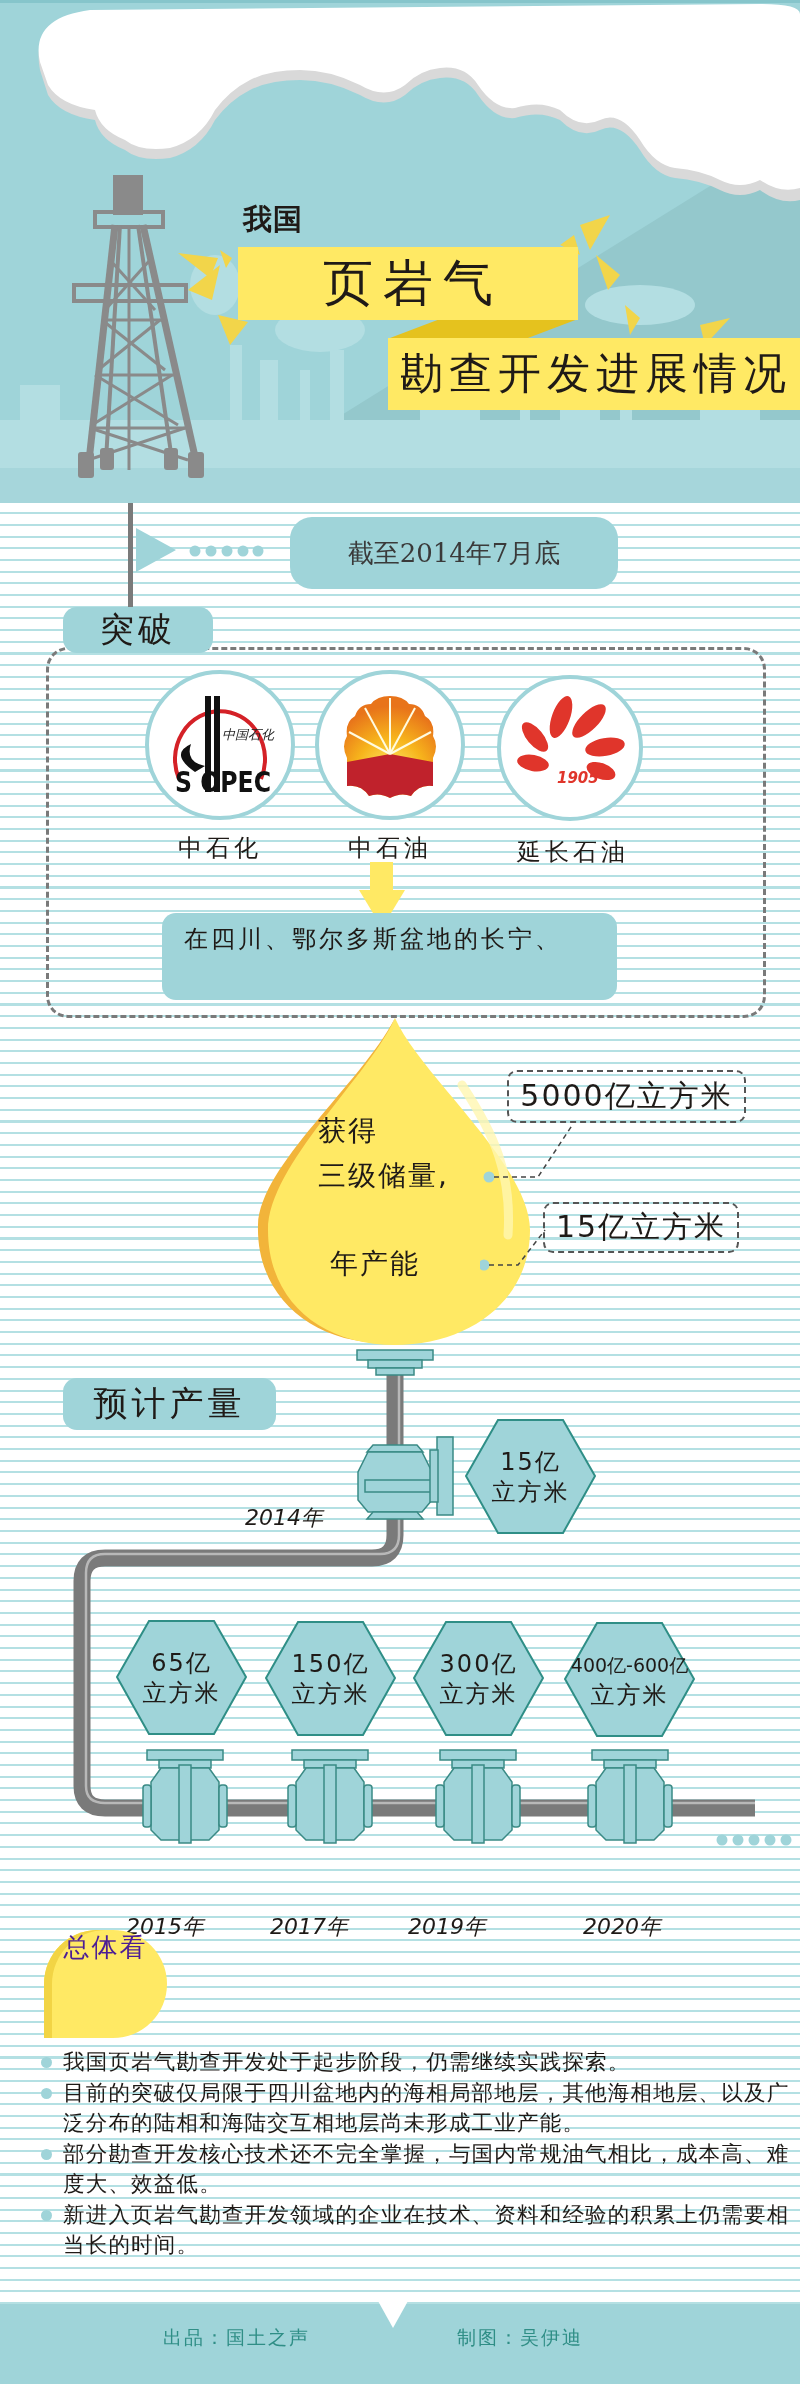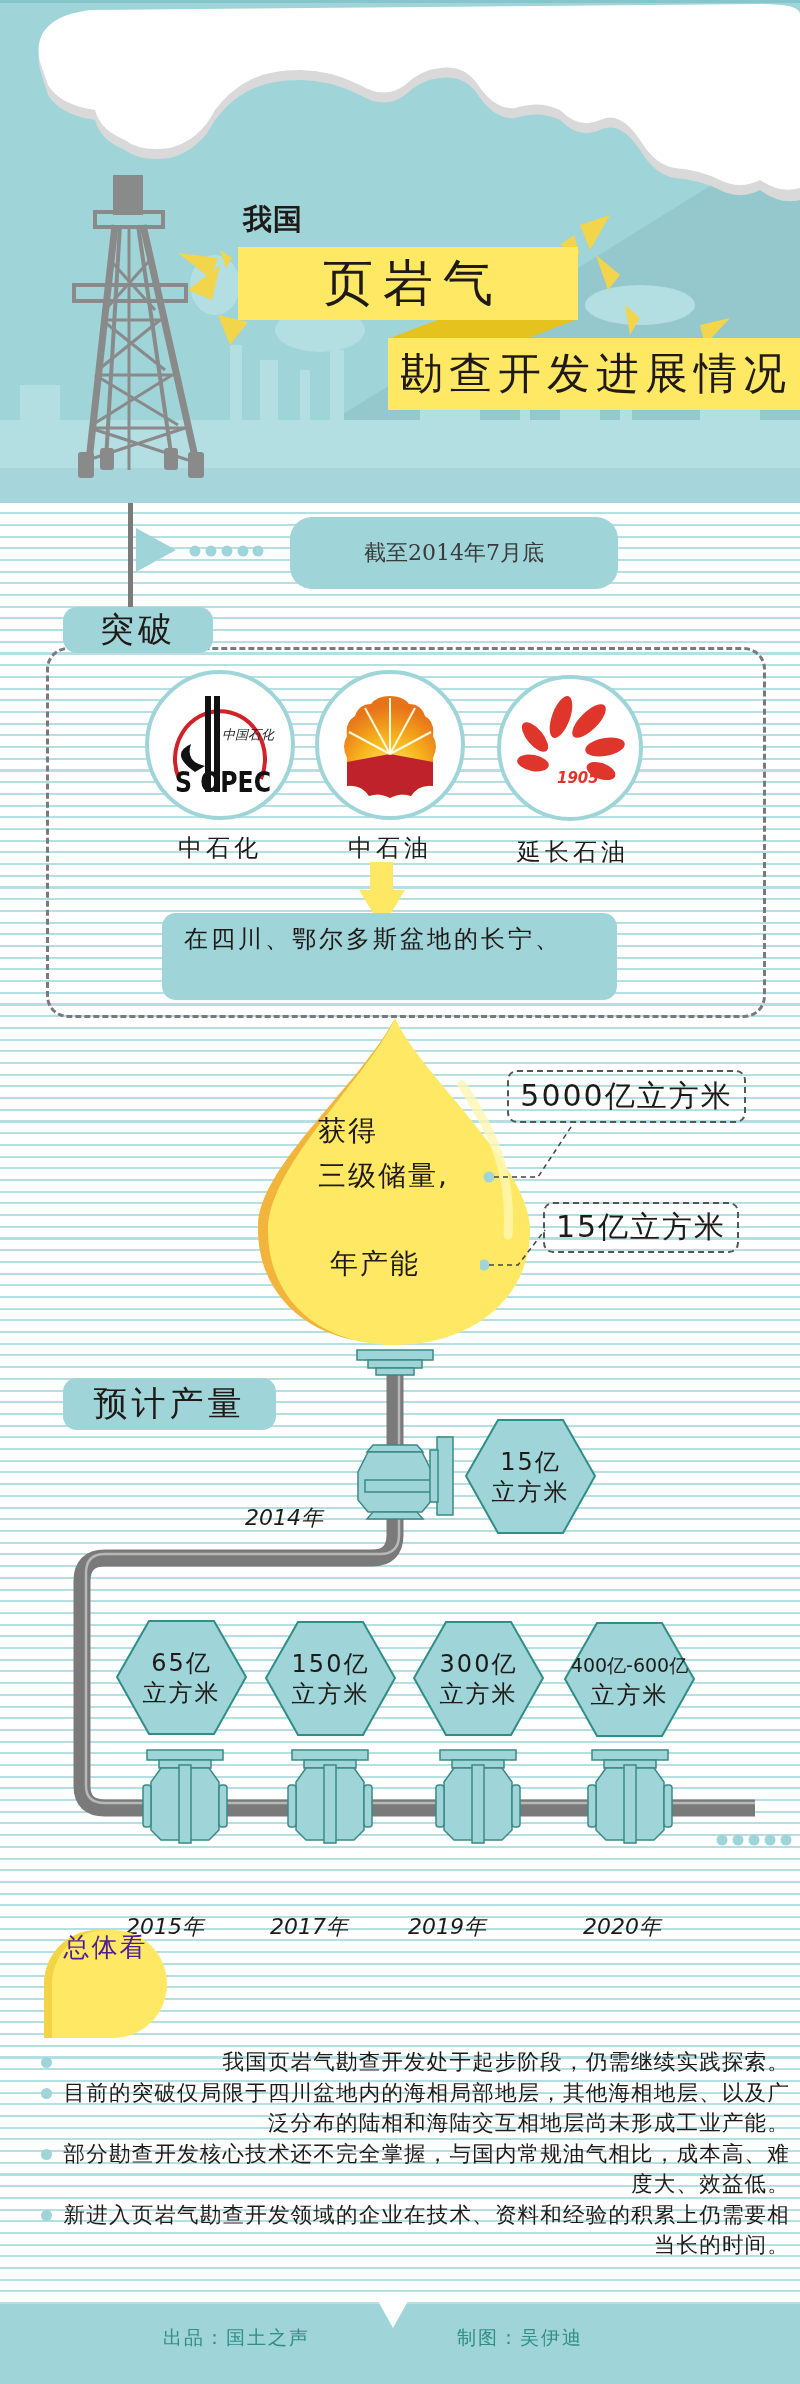--- a/index.html
+++ b/index.html
@@ -16,21 +16,21 @@
   #header .ridge { position:absolute; left:0; top:0; width:800px; height:503px; }
   #header .topline { position:absolute; left:0; top:0; width:800px; height:3px; background:#86c5cb; }
   .kicker { position:absolute; left:243px; top:200px; font-size:29px; font-weight:bold; color:#1f1a17; letter-spacing:1px; }
   .banner1 { position:absolute; left:238px; top:247px; width:340px; height:73px; background:#ffe964;
              display:flex; align-items:center; justify-content:center; font-size:50px; color:#1f1a17; letter-spacing:10px; padding-left:10px; }
   .banner2 { position:absolute; left:388px; top:338px; width:412px; height:72px; background:#ffe964;
              display:flex; align-items:center; padding-left:12px; font-size:43px; color:#1f1a17; letter-spacing:6px; }
 
   
   .pill-date { position:absolute; left:290px; top:517px; width:328px; height:72px; border-radius:22px; background:#9fd4d9;
-               display:flex; align-items:center; justify-content:center; font-family:"DejaVu Serif","Liberation Serif",serif; font-size:22px; color:#3a3a3a; }
+               display:flex; align-items:center; justify-content:center; font-family:"DejaVu Serif","Liberation Serif",serif; font-size:26px; color:#3a3a3a; }
   .section-tab { position:absolute; background:#9fd4d9; border-radius:14px; display:flex; align-items:center; justify-content:center;
                  font-size:34px; color:#1f1a17; letter-spacing:4px; }
   .dashed-box { position:absolute; left:46px; top:647px; width:720px; height:371px; border:3px dashed #7a7a7a; border-radius:22px; }
 
   .logo-circle { position:absolute; width:150px; height:150px; border-radius:50%; background:#ffffff; border:4px solid #9fd4d9; overflow:hidden; }
   .logo-label { position:absolute; font-size:24px; color:#1f1a17; letter-spacing:4px; text-align:center; }
 
   .loc-pill { position:absolute; left:162px; top:913px; width:455px; height:87px; border-radius:14px; background:#9fd4d9;
               padding:10px 0 0 22px; font-size:24px; line-height:33px; letter-spacing:3px; color:#1f1a17; }
 
@@ -41,21 +41,21 @@
   .hex { position:absolute; width:131px; height:115px; }
   .hex-text { position:absolute; left:0; top:0; width:131px; height:115px; display:flex; flex-direction:column; align-items:center; justify-content:center;
               font-size:24px; line-height:30px; color:#1f1a17; letter-spacing:2px; text-align:center; }
   .hex-text.small { font-size:19px; letter-spacing:0; }
   .year { position:absolute; font-size:22px; font-style:italic; color:#1f1a17; width:110px; text-align:left;margin-top:48px; }
 
   .summary-blob { position:absolute; left:44px; top:1930px; width:123px; height:108px; background:#ffe964;
                   border-radius:60px 60px 60px 0; box-shadow: inset 8px 0 0 #f2d445; display:flex; justify-content:center;
                   font-size:26px; color:#4c1d95; letter-spacing:2px; }
   .bullets { position:absolute; left:40px; top:2047px; width:750px; list-style:none; }
-  .bullets li { position:relative; padding-left:23px; font-size:21.5px; line-height:30.5px; color:#1f1a17; letter-spacing:1.2px;text-align:right; }
+  .bullets li { position:relative; padding-left:23px; font-size:21.5px; line-height:30.5px; color:#1f1a17; letter-spacing:1.2px; }
   .bullets li .dot { position:absolute; left:1px; top:10px; width:11px; height:11px; border-radius:50%; background:#9fd4d9; }
 
   #footer { position:absolute; left:0; top:2304px; width:800px; height:80px; background:#9fd4d9; }
   .footer-notch { position:absolute; left:373px; top:2292px; width:0; height:0; border-left:20px solid transparent; border-right:20px solid transparent; border-top:36px solid #ffffff; }
   .footer-text { position:absolute; top:2325px; font-size:19px; color:#2f8e86; letter-spacing:2px; }
 </style>
 </head>
 <body>
 
 <div id="page">

